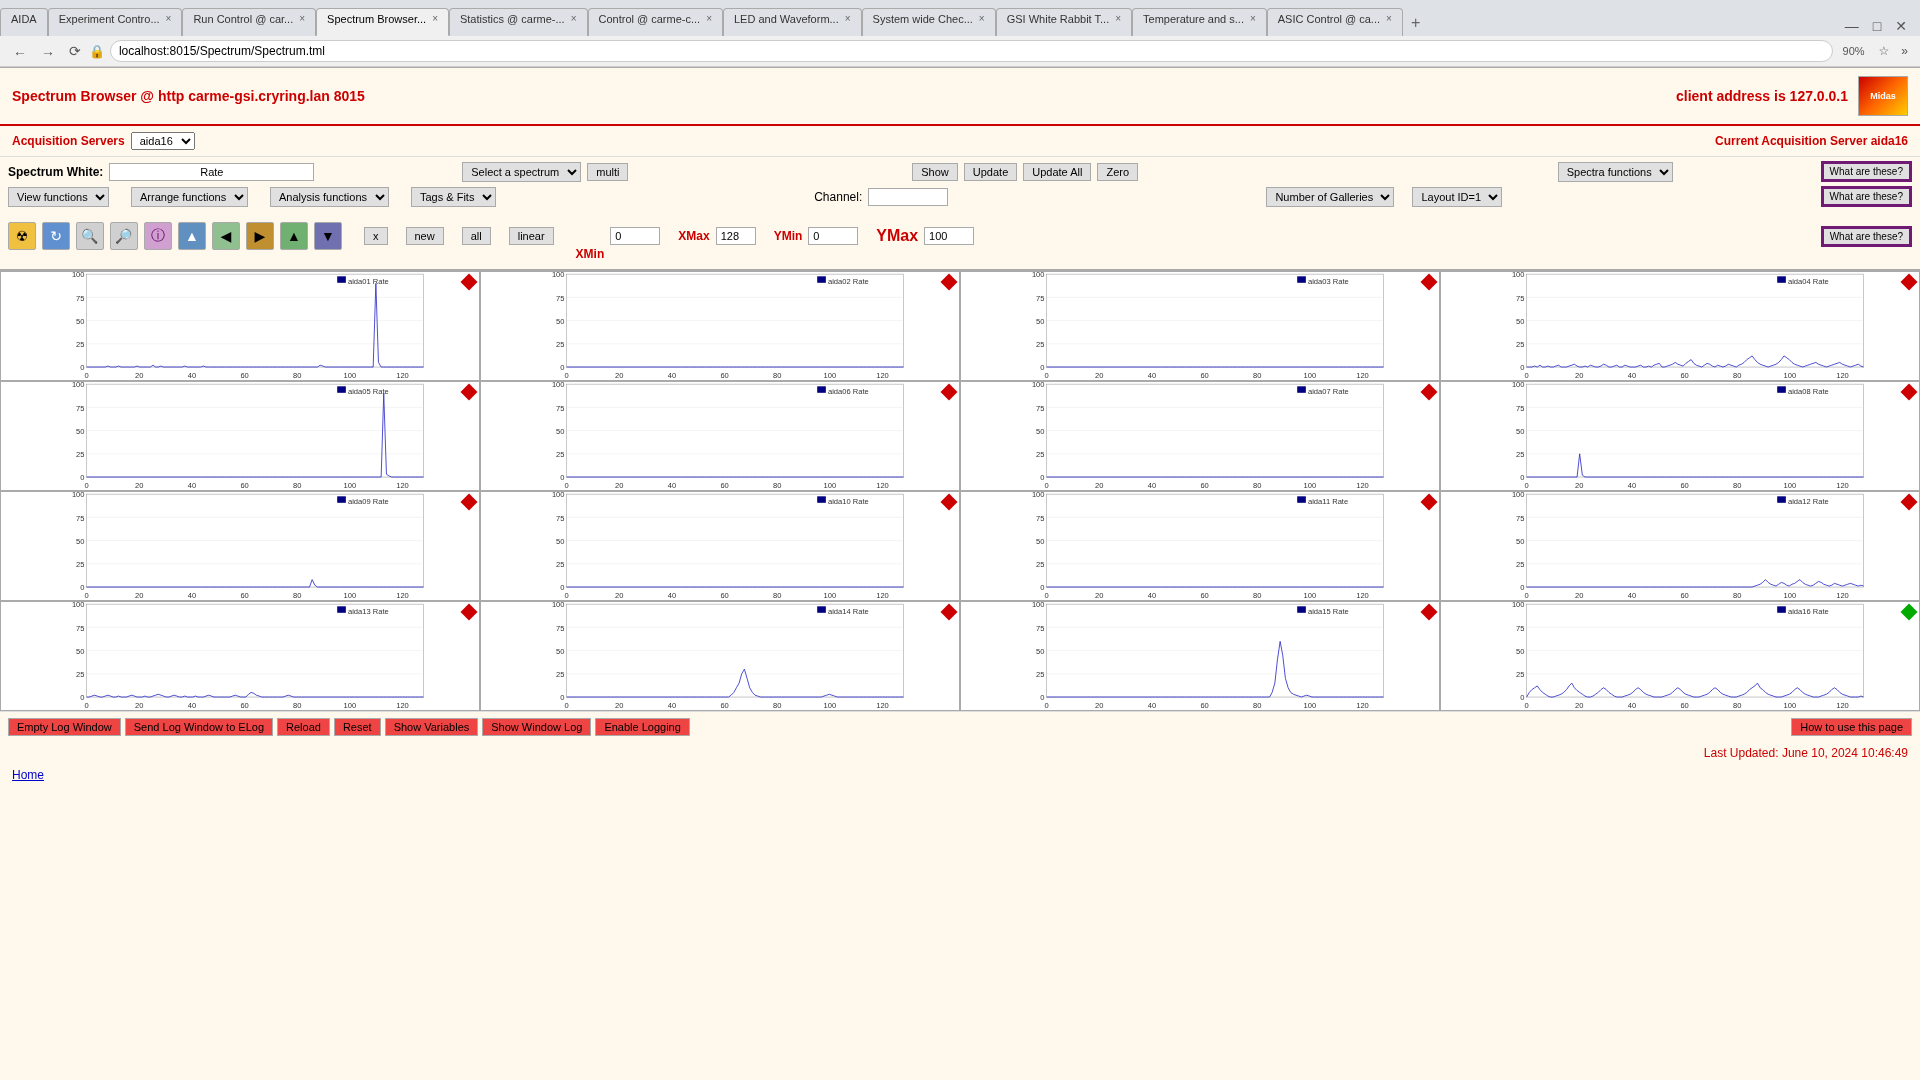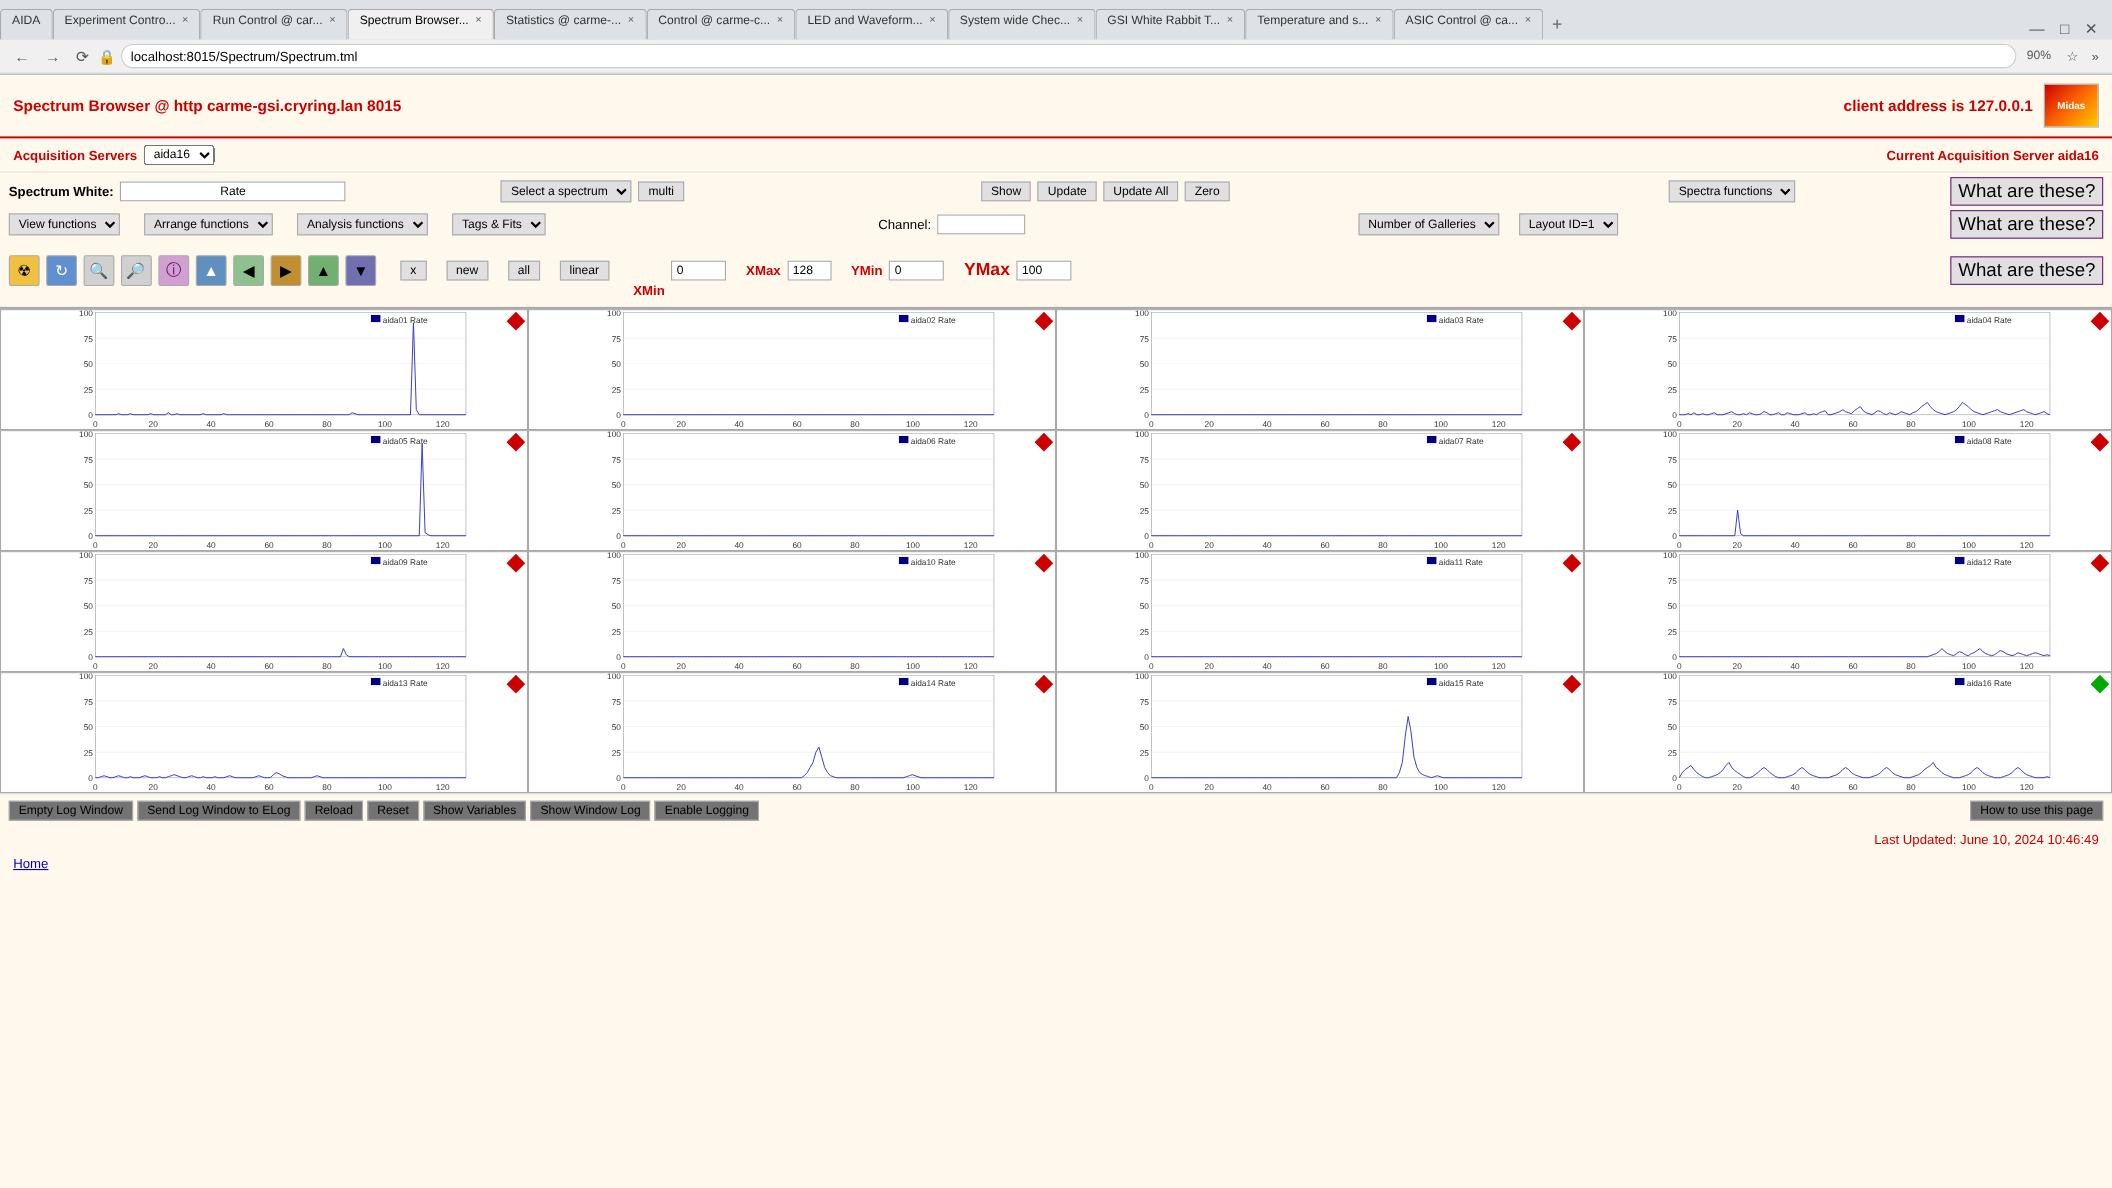--- a/index.html
+++ b/index.html
@@ -47,27 +47,27 @@
     .icon-btn.arr-down { background: #7070b0; }
     
     
     .spectrum-grid { display: grid; grid-template-columns: repeat(4, 1fr); gap: 0; border-top: 2px solid #aaa; }
     .spectrum-cell { border: 1px solid #aaa; background: #fff; position: relative; height: 110px; overflow: hidden; }
     .spectrum-cell .red-diamond { position: absolute; top: 4px; right: 4px; width: 12px; height: 12px; background: #cc0000; transform: rotate(45deg); z-index: 2; }
     .spectrum-cell .green-diamond { position: absolute; top: 4px; right: 4px; width: 12px; height: 12px; background: #00aa00; transform: rotate(45deg); z-index: 2; }
     
     
     .footer { padding: 6px 8px; background: #fff8ec; border-top: 1px solid #ddd; display: flex; align-items: center; gap: 4px; flex-wrap: wrap; }
-    .footer-btn { font-size: 11px; padding: 2px 8px; border: 1px solid #aaa; background: #737373; cursor: pointer; }
+    .footer-btn { font-size: 11px; padding: 2px 8px; border: 1px solid #aaa; background: #ef4444; cursor: pointer; }
     .footer-right { margin-left: auto; }
     
     .last-updated { text-align: right; padding: 4px 12px; color: #cc0000; font-size: 12px; }
     .home-link { padding: 4px 12px; color: #0000cc; text-decoration: underline; cursor: pointer; font-size: 12px; }
     
-    .what-these { font-size: 17px; padding: 2px 6px; border: 1px solid #701a75; background: #e0e0e0; cursor: pointer; }
+    .what-these { font-size: 10px; padding: 2px 6px; border: 3px solid #701a75; background: #e0e0e0; cursor: pointer; }
   </style>
 </head>
 <body>
 
 <div class="browser-chrome">
   <div class="tab-bar">
     <div class="tab">
       <span>AIDA</span>
     </div>
     <div class="tab">

